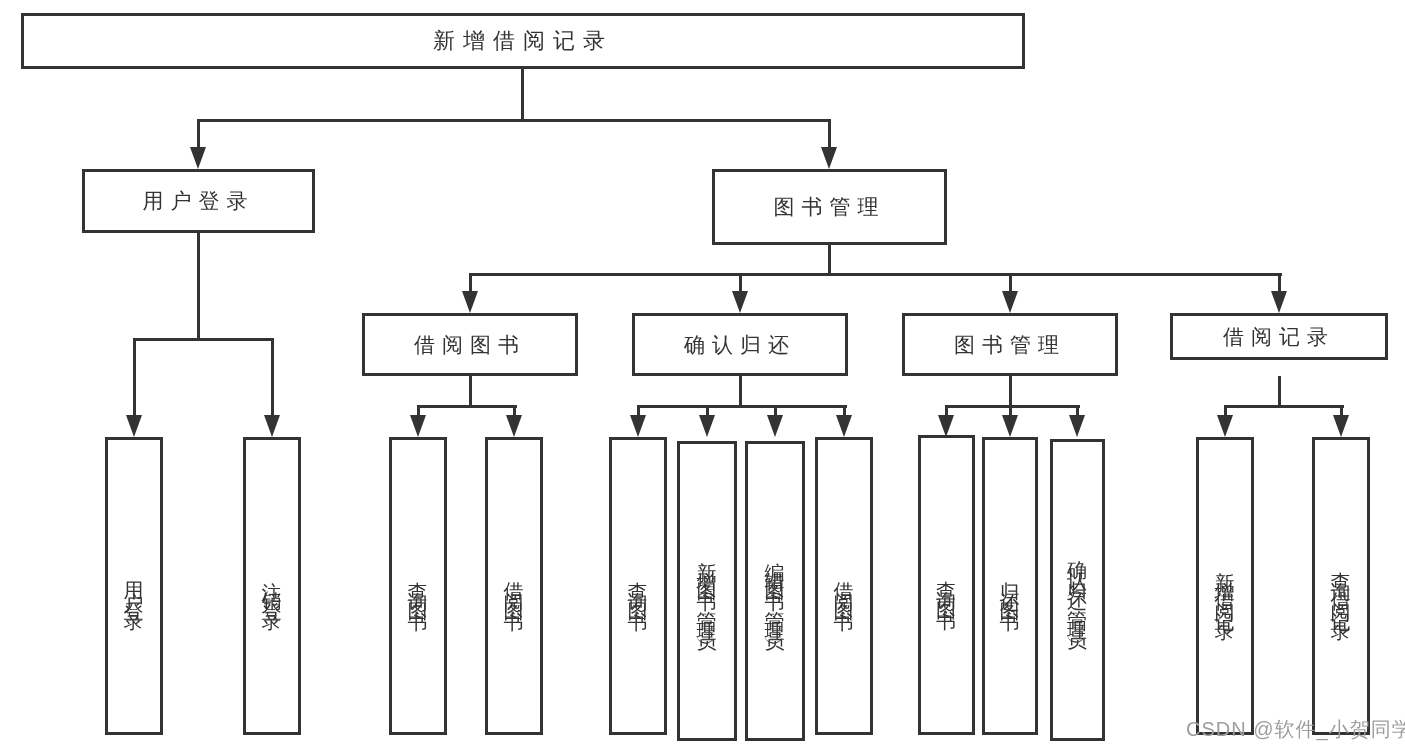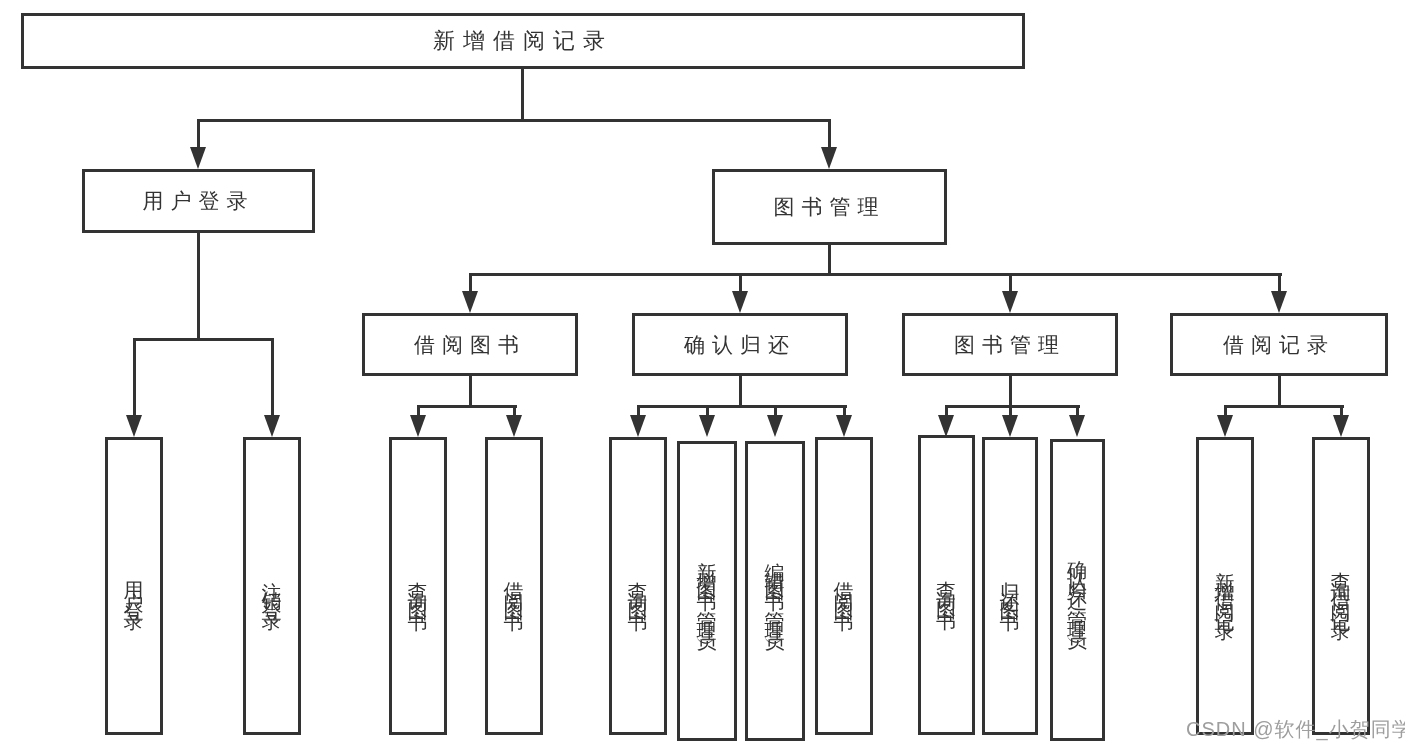--- a/index.html
+++ b/index.html
@@ -110,21 +110,21 @@
 
   <div class="hbox" style="left:362px;top:313px;width:216px;height:63px;">
     <span>借阅图书</span>
   </div>
   <div class="hbox" style="left:632px;top:313px;width:216px;height:63px;">
     <span>确认归还</span>
   </div>
   <div class="hbox" style="left:902px;top:313px;width:216px;height:63px;">
     <span>图书管理</span>
   </div>
-  <div class="hbox" style="left:1170px;top:313px;width:218px;height:63px;align-items:center;">
+  <div class="hbox" style="left:1170px;top:313px;width:218px;height:47px;align-items:center;">
     <span>借阅记录</span>
   </div>
 
   <div class="vbox" style="left:105px;top:437px;width:58px;height:298px;">
     <span class="vtext">用户登录</span>
   </div>
   <div class="vbox" style="left:243px;top:437px;width:58px;height:298px;">
     <span class="vtext">注销登录</span>
   </div>
 

